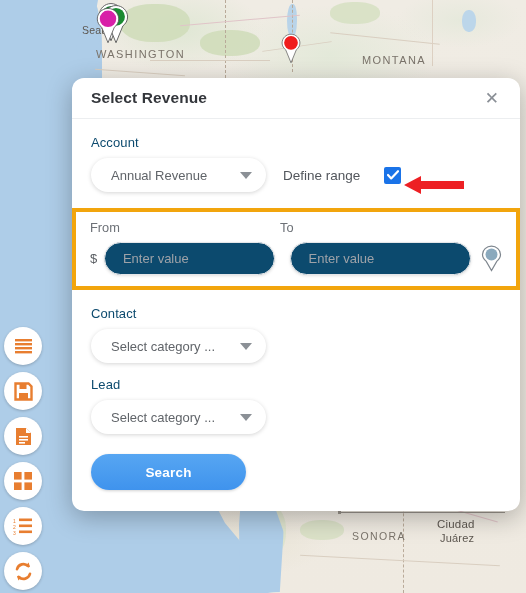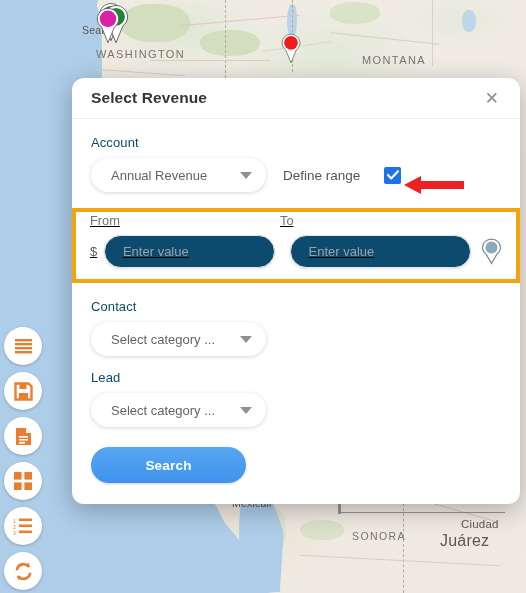--- a/index.html
+++ b/index.html
@@ -166,23 +166,22 @@
   .arrow-annot {
     position: absolute; left: 404px; top: 176px;
     width: 60px; height: 18px; z-index: 14; pointer-events: none;
   }
 
   
   .range-outer {
     position: relative;
     margin: 16px -19px 16px -19px;
     border: 4px solid #f2a50d;
-    padding: 1px 14px 11px 14px;
+    padding: 8px 14px 11px 14px;
     box-sizing: border-box;
-    text-decoration: underline;
   }
   .range-labels { display: flex; }
   .range-labels .rl { font-size: 12.8px; color: #6d7177; }
   .range-row { display: flex; align-items: center; margin-top: 7px; }
   .dollar { font-size: 13px; color: #5a5e63; width: 14px; }
   .input-pill {
     height: 33px; border-radius: 17px;
     background: #0c4a6e;
     border: 1px solid #e4e6e9;
     box-shadow: 0 1px 3px rgba(0,0,0,.12);
@@ -243,22 +242,22 @@
     <div class="road-dark" style="left:338px;top:498px;width:3px;height:16px;"></div>
     <div class="road-dark" style="left:338px;top:498px;width:80px;"></div>
     <div class="dashed-v" style="left:403px;top:498px;height:95px;"></div>
     <div class="road" style="left:300px;top:560px;width:200px;transform:rotate(3deg);"></div>
 
     <div id="map-labels">
         <div class="map-label city" style="left: 82px; top: 24px; font-size: 10.5px;">Seattle</div>
         <div class="map-label" style="left: 96px; top: 48px; font-size: 11px;">WASHINGTON</div>
         <div class="map-label" style="left: 362px; top: 54px; font-size: 11px;">MONTANA</div>
         <div class="map-label city" style="left: 232px; top: 497px; font-size: 10.5px;">Mexicali</div>
-        <div class="map-label city" style="left: 437px; top: 518px; font-size: 11.5px; margin-left: 24px;">Ciudad</div>
-        <div class="map-label city" style="left: 440px; top: 532px; font-size: 16px;">Juárez</div>
+        <div class="map-label city" style="left: 437px; top: 518px; font-size: 11.5px;">Ciudad</div>
+        <div class="map-label city" style="left: 440px; top: 532px; font-size: 11px;">Juárez</div>
         <div class="map-label" style="left: 352px; top: 530px; font-size: 10.5px;">SONORA</div>
       </div>
     <div id="map-markers">
         <div class="pin" style="left: 98px; top: 2px; width: 26px; height: 40.3px;"><svg width="26" height="40.300000000000004" viewBox="0 0 28 43">
             <path d="M14 1.5C7.1 1.5 1.5 7 1.5 13.8c0 4.2 2.3 7.5 5.1 9.6L14 41.5l7.4-18.1c2.8-2.1 5.1-5.4 5.1-9.6C26.5 7 20.9 1.5 14 1.5z" fill="#ffffff" stroke="#5a5a5a" stroke-width="1"></path>
             <circle cx="14" cy="13.6" r="9.6" fill="#157a2b"></circle>
           </svg></div>
         <div class="pin" style="left: 103px; top: 4px; width: 26px; height: 40.3px;"><svg width="26" height="40.300000000000004" viewBox="0 0 28 43">
             <path d="M14 1.5C7.1 1.5 1.5 7 1.5 13.8c0 4.2 2.3 7.5 5.1 9.6L14 41.5l7.4-18.1c2.8-2.1 5.1-5.4 5.1-9.6C26.5 7 20.9 1.5 14 1.5z" fill="#ffffff" stroke="#5a5a5a" stroke-width="1"></path>
             <circle cx="14" cy="13.6" r="9.6" fill="#1a8a31"></circle>

